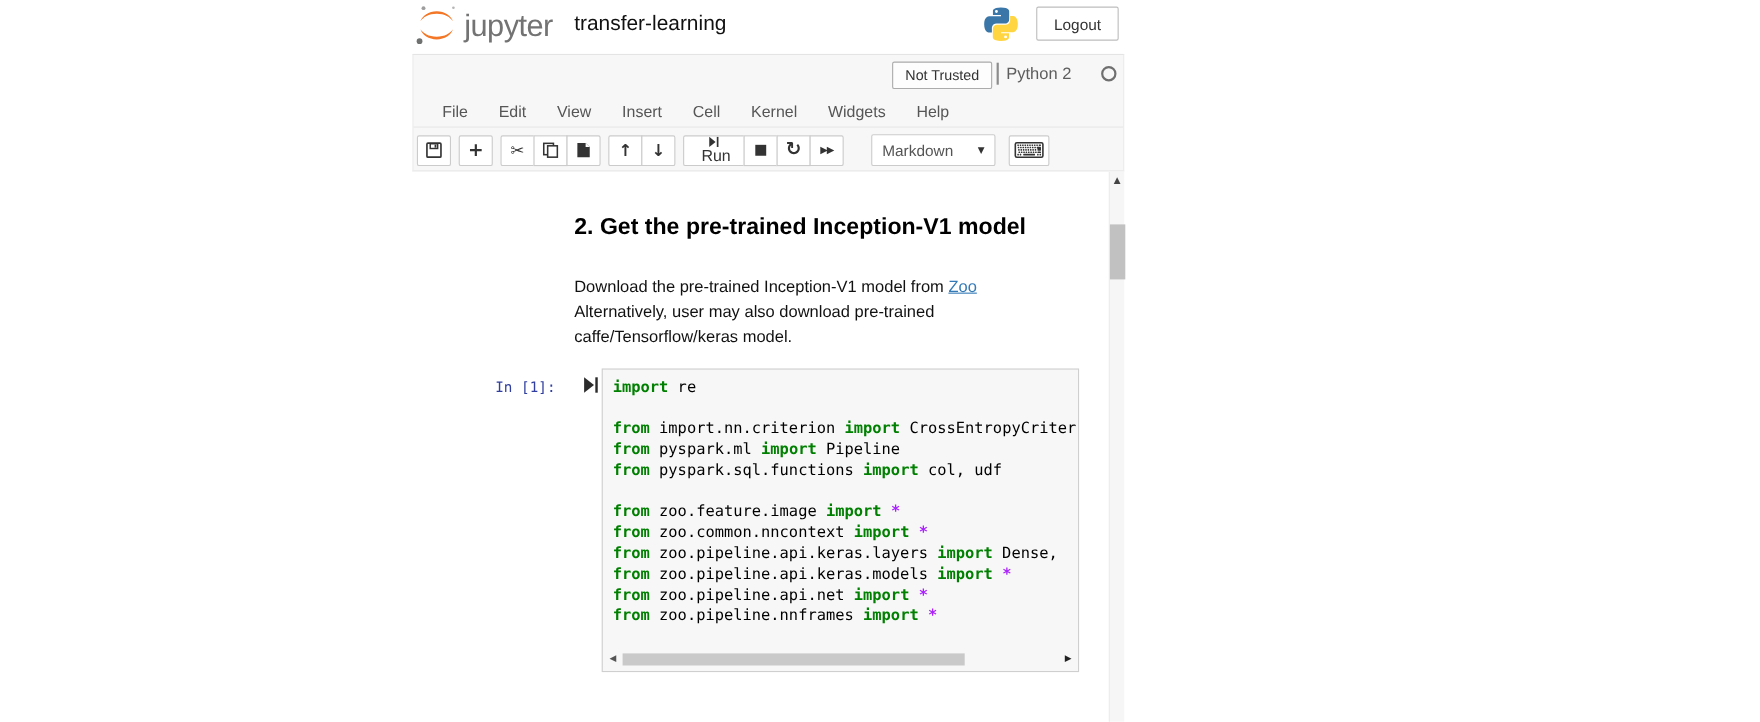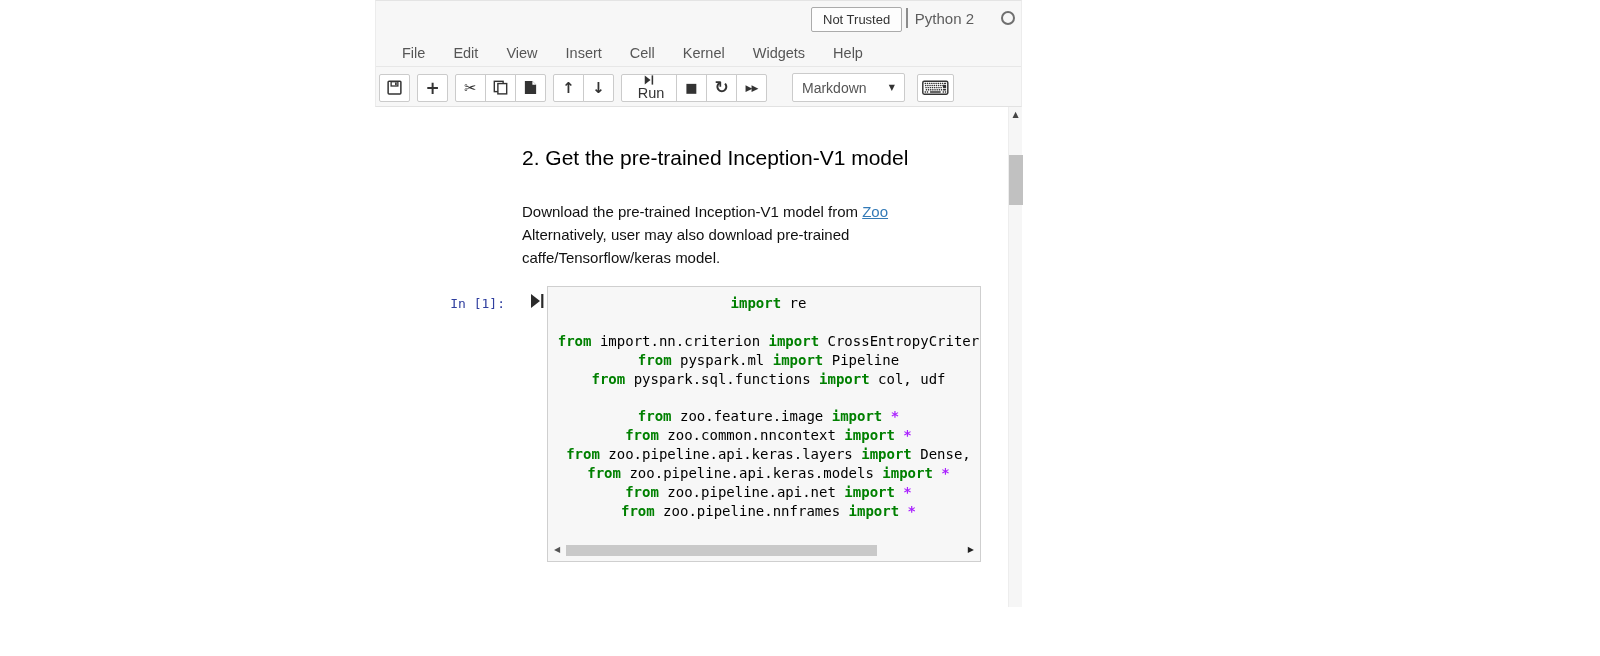--- a/index.html
+++ b/index.html
@@ -54,32 +54,32 @@
   .run-btn { width:56px;flex-direction:column; }
   .run-label { margin-left:4px; font-size:14.5px; color:#333; }
   .celltype-select { margin-left:18px; width:113px; height:29px; background:#fff;
     border:1px solid #cbcbcb; border-radius:2px; display:flex; align-items:center;
     justify-content:space-between; padding:0 9px; font-size:14px; color:#555; cursor:pointer; }
   .caret { font-size:8px; color:#333; font-family:"DejaVu Sans",sans-serif; }
   .kbd-btn { margin-left:12px; width:37px; }
 
   
   .content { position:relative; height:500px; background:#fff; padding-top:40px; }
-  .md-heading { margin:0 0 31px 147px; width:459px; font-size:21px; font-weight:normal;
+  .md-heading { margin:0 0 31px 147px; width:459px; font-size:21px; font-weight:bold;
     color:#000; line-height:22px; }
   .md-para { margin:0 0 17px 147px; width:459px; font-size:15px; line-height:23px; color:#111; }
   .md-link { color:#337ab7; text-decoration:underline; cursor:pointer; }
 
   .cell-row { position:relative; height:348px; }
   .prompt { position:absolute; left:0; top:10px; width:130px; text-align:right;
     font-family:"DejaVu Sans Mono","Liberation Mono",monospace; font-size:13px; color:#303F9F; }
   .run-marker { position:absolute; left:155px; top:7px; }
   .cell-box { position:absolute; left:172px; top:0; width:434px; height:276px;
     background:#f7f7f7; border:1px solid #cfcfcf; cursor:text; }
-  .code-lines { position:absolute; top:7px; left:9px; right:0; bottom:22px; overflow:hidden;text-align:center; }
+  .code-lines { position:absolute; top:7px; left:9px; right:0; bottom:22px; overflow:hidden; }
   .code-line { height:18.9px; line-height:18.9px; white-space:pre;
     font-family:"DejaVu Sans Mono","Liberation Mono",monospace; font-size:14px; color:#000; }
   .tok-kw { color:#008000; font-weight:bold; }
   .tok-op { color:#AA22FF; font-weight:bold; }
 
   .hscroll { position:absolute; left:4px; right:4px; bottom:3px; height:14px; }
   .hscroll-arrow { position:absolute; top:1px; font-size:8px; color:#555;
     font-family:"DejaVu Sans",sans-serif; cursor:pointer; }
   .hscroll-arrow.left { left:2px; }
   .hscroll-arrow.right { right:2px; color:#222; }
@@ -91,20 +91,38 @@
   .vscroll-up { position:absolute; top:3px; left:0; width:100%; text-align:center;
     font-size:8px; color:#444; font-family:"DejaVu Sans",sans-serif; cursor:pointer; }
   .vscroll-thumb { position:absolute; top:48px; left:0; width:14px; height:50px;
     background:#c1c1c1; cursor:grab; }
 </style>
 </head>
 <body>
 
 <div class="app">
 
+  <div class="header">
+    <div class="logo">
+      <svg viewBox="0 0 100 100">
+        <path d="M50 76 C32 76 19 68 13 59 C17 72 32 82 50 82 C68 82 83 72 87 59 C81 68 68 76 50 76 Z" fill="#F37726"></path>
+        <path d="M50 24 C68 24 81 32 87 41 C83 28 68 18 50 18 C32 18 17 28 13 41 C19 32 32 24 50 24 Z" fill="#F37726"></path>
+        <circle cx="20" cy="11" r="4.5" fill="#9e9e9e"></circle>
+        <circle cx="11" cy="86" r="6.5" fill="#6f7070"></circle>
+        <circle cx="88" cy="10" r="3" fill="#b5b5b5"></circle>
+      </svg>
+      <span class="logo-text">jupyter</span>
+    </div>
+    <div class="nb-title">transfer-learning</div>
+    <svg class="py-logo" viewBox="0 0 32 32">
+      <path fill="#3a76a8" d="M15.9 1.7c-7.3 0-6.8 3.2-6.8 3.2v3.3h6.9v1H6.3S1.6 8.7 1.6 16s4.1 7 4.1 7h2.5v-3.4s-.1-4.1 4-4.1h6.9s3.9.1 3.9-3.8V5s.6-3.3-7.1-3.3zm-3.8 2.2a1.23 1.23 0 1 1 0 2.46 1.23 1.23 0 0 1 0-2.46z"></path>
+      <path fill="#ffd542" d="M16.1 30.3c7.3 0 6.8-3.2 6.8-3.2v-3.3H16v-1h9.7s4.7.5 4.7-6.8-4.1-7-4.1-7h-2.5v3.4s.1 4.1-4 4.1h-6.9s-3.9-.1-3.9 3.8V27s-.6 3.3 7.1 3.3zm3.8-2.2a1.23 1.23 0 1 1 0-2.46 1.23 1.23 0 0 1 0 2.46z"></path>
+    </svg>
+    <div class="logout-btn">Logout</div>
+  </div>
 
   <div class="band">
     <div class="trust-badge">Not Trusted</div>
     <div class="kernel-area">
       <div class="kernel-sep"></div>
       <div class="kernel-name">Python 2</div>
       <div class="kernel-circle"></div>
     </div>
 
     <div class="menubar">

